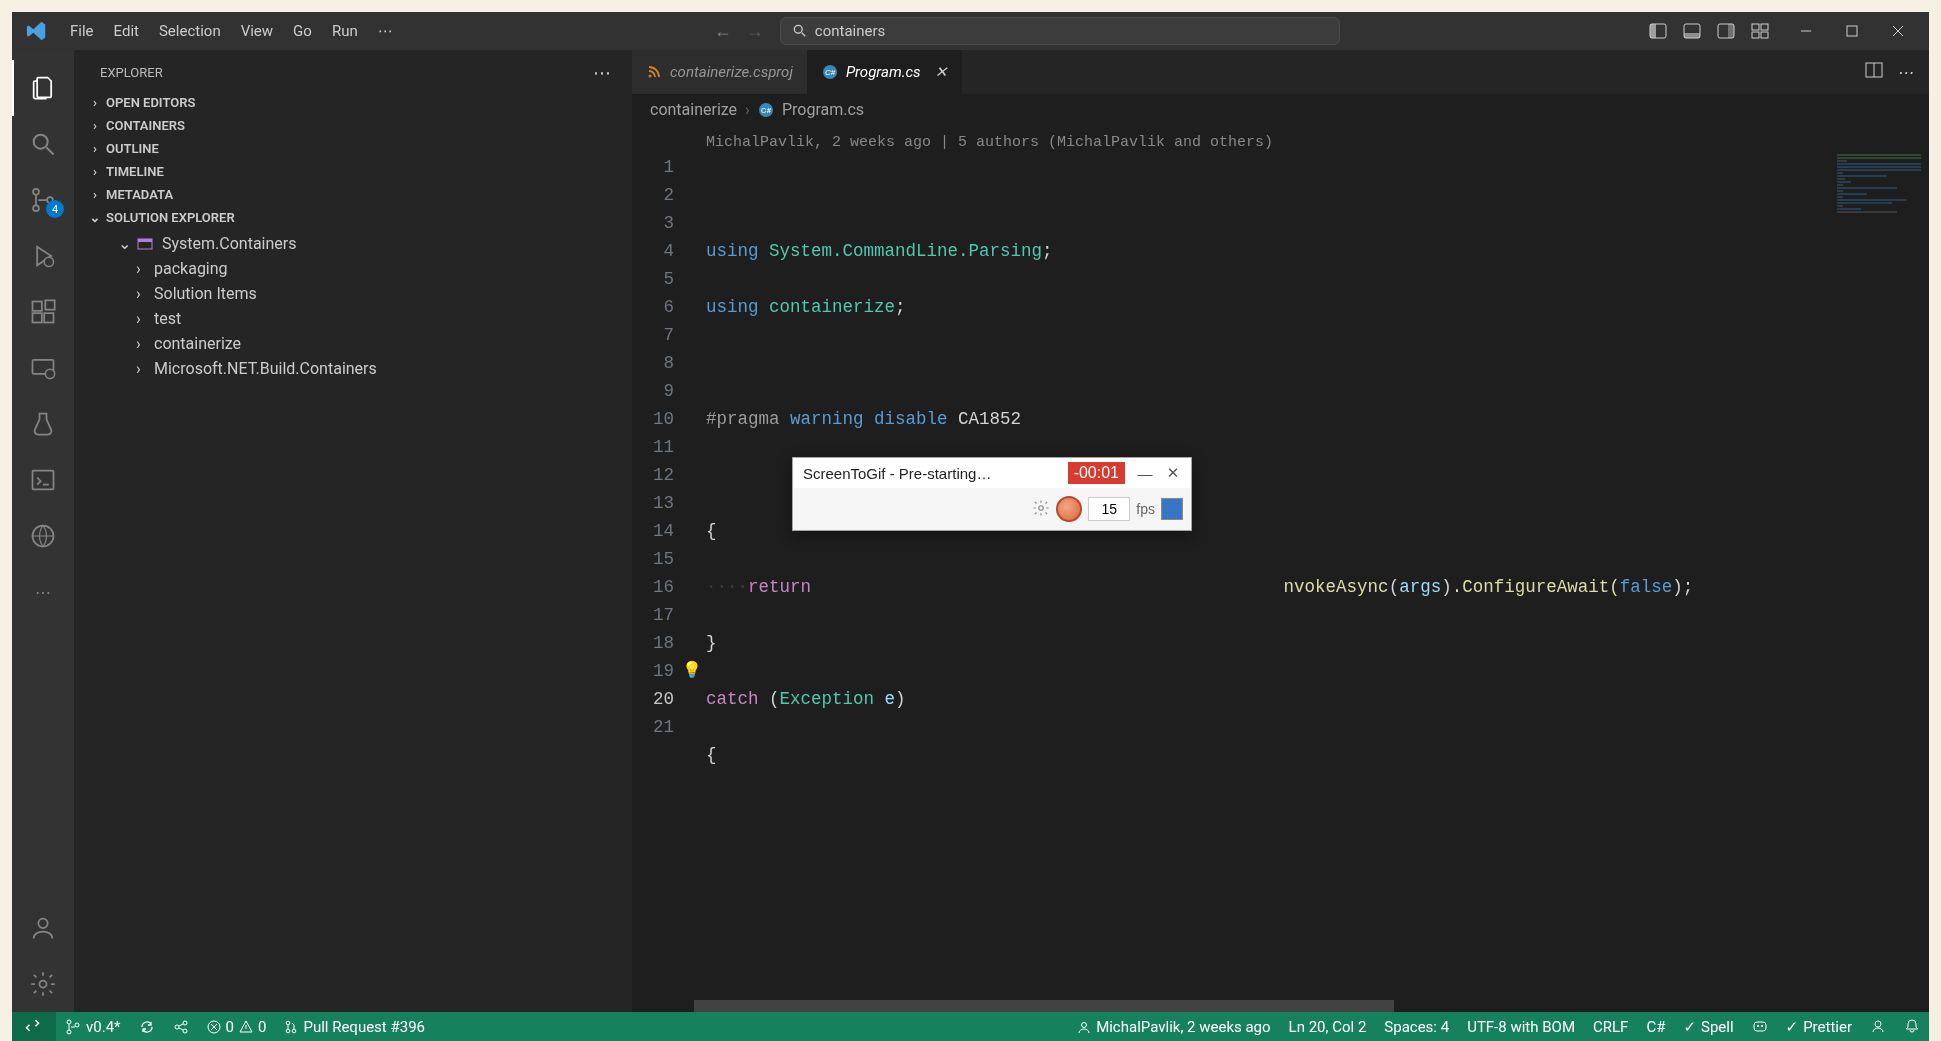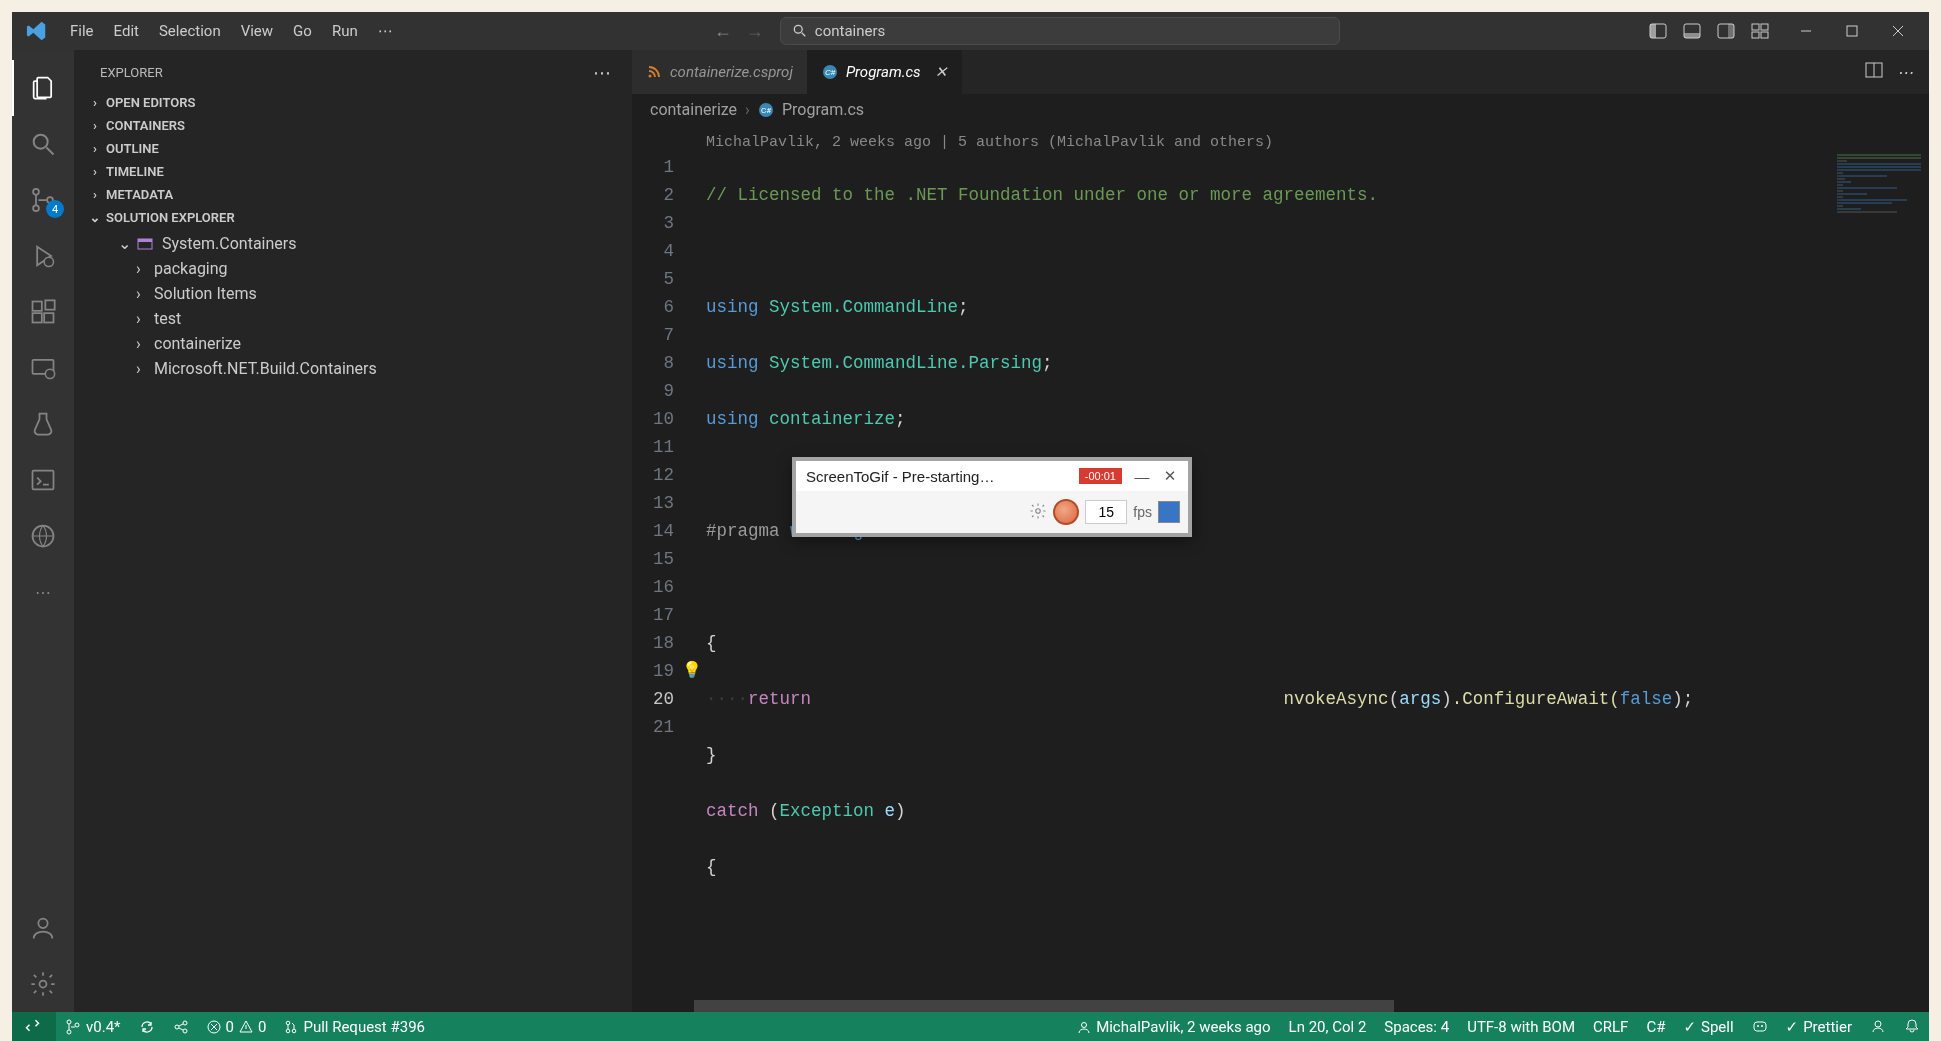--- a/index.html
+++ b/index.html
@@ -225,33 +225,33 @@
       position:absolute; left:62px; top:0; height:100%; width:700px;
       background:#424242;
     }
     
     .stg-popup {
       position:absolute;
       left: 780px;
       top: 445px;
       width: 400px;
       background:#ef4444;
-      border:4px solid #a3a3a3;
+      border:1px solid #a3a3a3;
       box-shadow:0 4px 14px rgba(0,0,0,0.4);
       font-family: "Segoe UI", sans-serif;
       font-size: 15px;
       color:#222;
     }
     .stg-title {
       display:flex; align-items:center;
       height:30px; padding:0 4px 0 10px;
       background:#fff;
     }
     .stg-title .t { flex:1; white-space:nowrap; overflow:hidden; text-overflow:ellipsis; }
-    .stg-title .timer { background:#d73a2e; color:#fff; padding:2px 6px; font-size:11px; margin-right:6px;}
+    .stg-title .timer { background:#d73a2e; color:#fff; padding:2px 6px; font-size:16px; margin-right:6px;}
     .stg-title .btn { width:28px; text-align:center; color:#555; cursor:pointer;}
     .stg-body {
       display:flex; align-items:center; justify-content:flex-end;
       height:42px; padding:0 8px; gap:6px;
       background:#f5f5f5;
     }
     .stg-body .gear { color:#888; }
     .stg-body .rec-btn {
       width:26px; height:26px; border-radius:50%;
       background: radial-gradient(circle at 40% 40%, #f2a884, #d8663d);
@@ -549,23 +549,21 @@
             <div class="ln">15</div>
           <div class="ln">16</div>
             <div class="ln">17</div>
             <div class="ln">18</div>
             <div class="ln">19</div>
             <div class="ln current">20</div>
             <div class="ln">21</div>
         </div>
         <span class="lightbulb" style="top:504px;">💡</span>
         <div class="code-lines">
-<div class="line"><span class="tok-comment">// Licensed to the .NET Foundation under one or more agreements.</span></div>
 <div class="line"></div>
-<div class="line"><span class="tok-keyword">using</span> <span class="tok-type">System.CommandLine</span><span class="tok-punct">;</span></div>
 <div class="line"><span class="tok-keyword">using</span> <span class="tok-type">System.CommandLine.Parsing</span><span class="tok-punct">;</span></div>
 <div class="line"><span class="tok-keyword">using</span> <span class="tok-type">containerize</span><span class="tok-punct">;</span></div>
 <div class="line"></div>
 <div class="line"><span class="tok-pragma">#pragma</span> <span class="tok-keyword">warning</span> <span class="tok-keyword">disable</span> <span class="tok-punct">CA1852</span></div>
 <div class="line"></div>
 <div class="line"><span class="tok-punct">{</span></div>
 <div class="line"><span class="whitespace-dot">····</span><span class="tok-pragma-kw">return</span><span style="opacity:0">xxxxxxxxxxxxxxxxxxxxxxxxxxxxxxxxxxxxxxxxxxxxx</span><span class="tok-func">nvokeAsync</span><span class="tok-punct">(</span><span class="tok-var">args</span><span class="tok-punct">)</span><span class="tok-func">.ConfigureAwait(</span><span class="tok-keyword">false</span><span class="tok-punct">);</span></div>
 <div class="line"><span class="tok-punct">}</span></div>
 <div class="line"><span class="tok-pragma-kw">catch</span> <span class="tok-punct">(</span><span class="tok-type">Exception</span> <span class="tok-var">e</span><span class="tok-punct">)</span></div>
 <div class="line"><span class="tok-punct">{</span></div>

